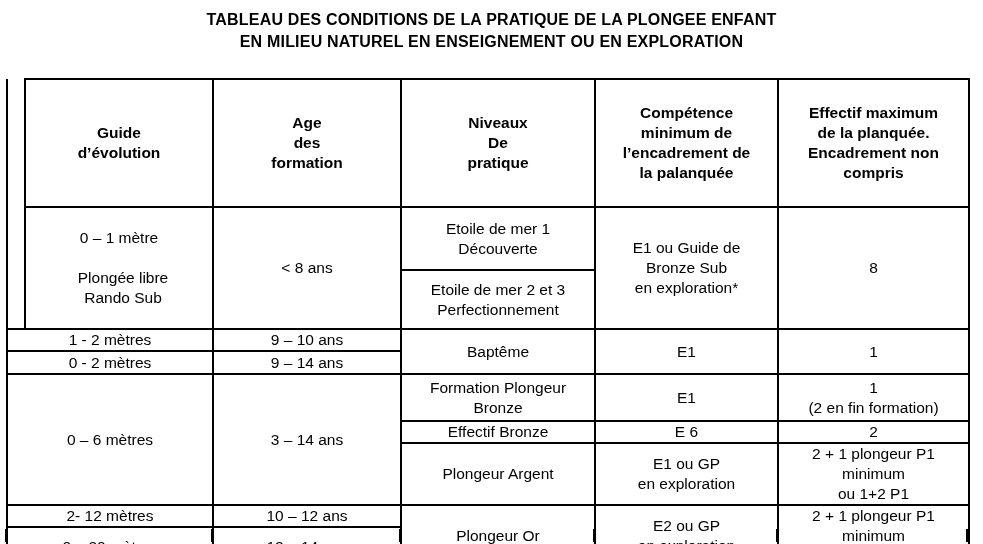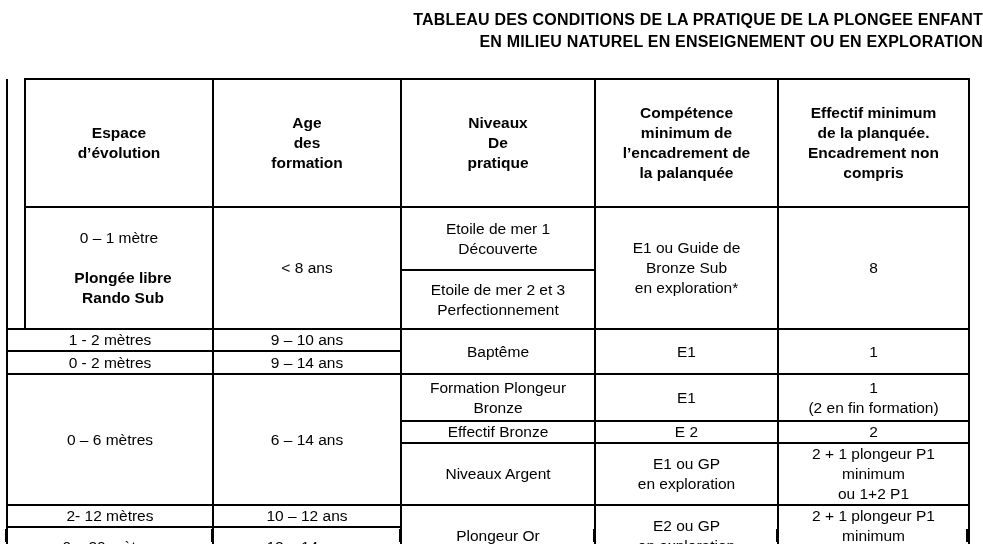--- a/index.html
+++ b/index.html
@@ -7,21 +7,21 @@
     position:relative;
     width:983px; height:544px;
     background:#ffffff;
     color:#000;
     font-family:"Liberation Sans", sans-serif;
     overflow:hidden;
   }
   .title {
     position:absolute;
     top:9px; left:0; width:100%;
-    text-align:right;
+    text-align:center;
     font-weight:bold;
     font-size:16px;
     line-height:22px;
     white-space:pre-line;
     letter-spacing:0.2px;
   }
   table.cond {
     position:absolute;
     left:6px; top:78px;
     border-collapse:collapse;
@@ -38,21 +38,21 @@
     white-space:pre-line;
     overflow:hidden;
   }
   table.cond td.hd { font-weight:bold; }
   table.cond td.sliver {
     border-top:none;
     border-bottom:none;
     border-left:2px solid #000;
     border-right:2px solid #000;
   }
-  .bold-block { font-weight:bold; display:block; white-space:pre-line;padding-left:8px; }
+  .bold-block { font-weight:normal; display:block; white-space:pre-line;padding-left:8px; }
   .norm-block { display:block; white-space:pre-line; }
   .stub {
     position:absolute;
     top:529px; height:13px; width:2px;
     background:#000;
   }
 </style>
 </head>
 <body>
 
@@ -67,33 +67,33 @@
       <col style="width:188px">
       <col style="width:188px">
       <col style="width:194px">
       <col style="width:183px">
       <col style="width:191px">
     </colgroup>
 
     <tbody>
         <tr style="height:128px">
       <td class="sliver" rowspan="3"></td>
-      <td class="hd">Espace
+      <td class="hd">Guide
 d’évolution</td>
       <td class="hd">Age
 des
 formation</td>
       <td class="hd">Niveaux
 De
 pratique</td>
       <td class="hd">Compétence
 minimum de
 l’encadrement de
 la palanquée</td>
-      <td class="hd">Effectif minimum
+      <td class="hd">Effectif maximum
 de la planquée.
 Encadrement non
 compris</td>
     </tr>
 
     <tr style="height:45px">
       <td rowspan="2">
         <span class="norm-block">0 – 1 mètre</span>
         <span class="bold-block">Plongée libre
 Rando Sub</span>
@@ -118,34 +118,34 @@
       <td rowspan="2">E1</td>
       <td rowspan="2">1</td>
     </tr>
     <tr style="height:23px">
       <td colspan="2">0 - 2 mètres</td>
       <td>9 – 14 ans</td>
     </tr>
 
     <tr style="height:47px">
       <td colspan="2" rowspan="3">0 – 6 mètres</td>
-      <td rowspan="3">6 – 14 ans</td>
+      <td rowspan="3">3 – 14 ans</td>
       <td>Formation Plongeur
 Bronze</td>
       <td>E1</td>
       <td>1
 (2 en fin formation)</td>
     </tr>
     <tr style="height:21px">
       <td>Effectif Bronze</td>
-      <td>E 2</td>
+      <td>E 6</td>
       <td>2</td>
     </tr>
     <tr style="height:62px">
-      <td>Niveaux Argent</td>
+      <td>Plongeur Argent</td>
       <td>E1 ou GP
 en exploration</td>
       <td>2 + 1 plongeur P1
 minimum
 ou 1+2 P1</td>
     </tr>
 
     <tr style="height:22px">
       <td colspan="2">2- 12 mètres</td>
       <td>10 – 12 ans</td>

